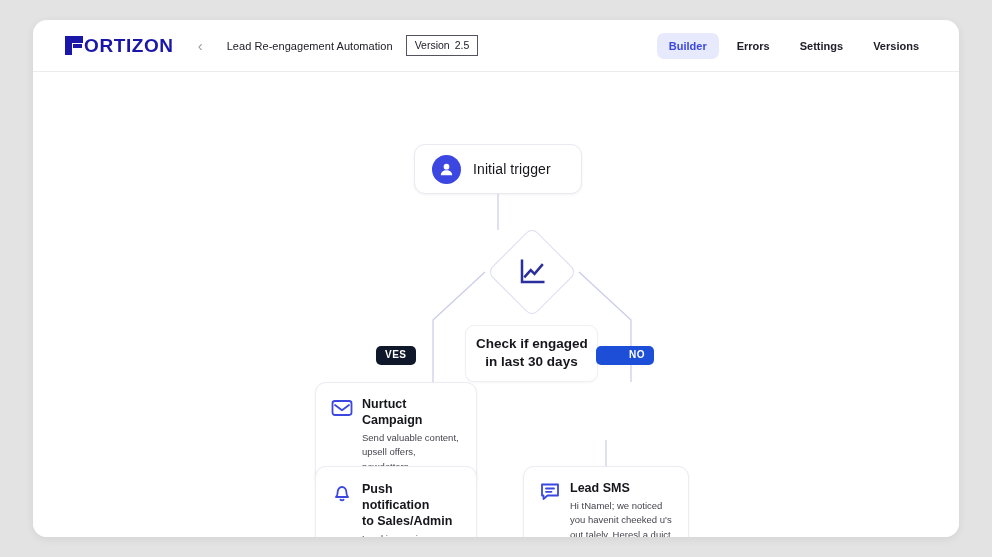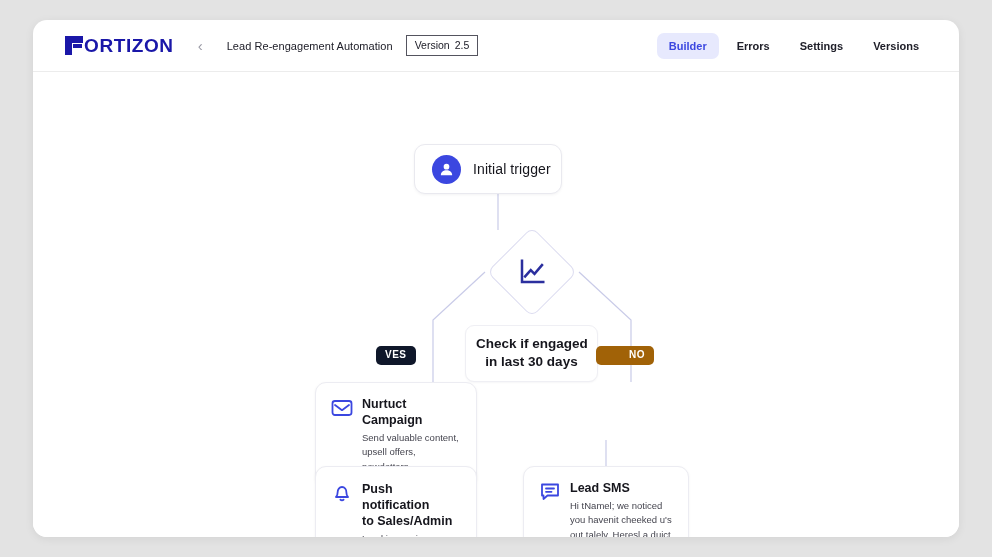--- a/index.html
+++ b/index.html
@@ -106,21 +106,21 @@
     height: 465px;
     background: #ffffff;
   }
   .edges { position: absolute; left: 0; top: 0; width: 926px; height: 465px; }
 
   .node { position: absolute; }
 
   
   .trigger {
     left: 381px; top: 72px;
-    width: 148px; height: 50px;
+    width: 168px; height: 50px;
     background: #fff;
     border: 1px solid #e9e9ef;
     border-radius: 11px;
     box-shadow: 0 1px 3px rgba(16,16,40,0.05);
     display: flex;
     align-items: center;
     padding-left: 17px;
     gap: 12px;
   }
   .avatar {
@@ -186,21 +186,21 @@
     position: absolute;
     font-size: 10px;
     font-weight: 700;
     letter-spacing: 0.5px;
     color: #fff;
     padding: 4px 9px 5px;
     border-radius: 5px;
     line-height: 1;
   }
   .badge-yes { left: 343px; top: 274px; background: #0f172a; }
-  .badge-no  { left: 563px; top: 274px; background: #a16207; padding-left: 33px; }
+  .badge-no  { left: 563px; top: 274px; background: #1d4ed8; padding-left: 33px; }
 
   
   .card {
     background: #fff;
     border: 1px solid #ececf2;
     border-radius: 11px;
     box-shadow: 0 1px 3px rgba(16,16,40,0.05);
     display: flex;
     padding: 13px 14px 13px 13px;
     gap: 7px;

